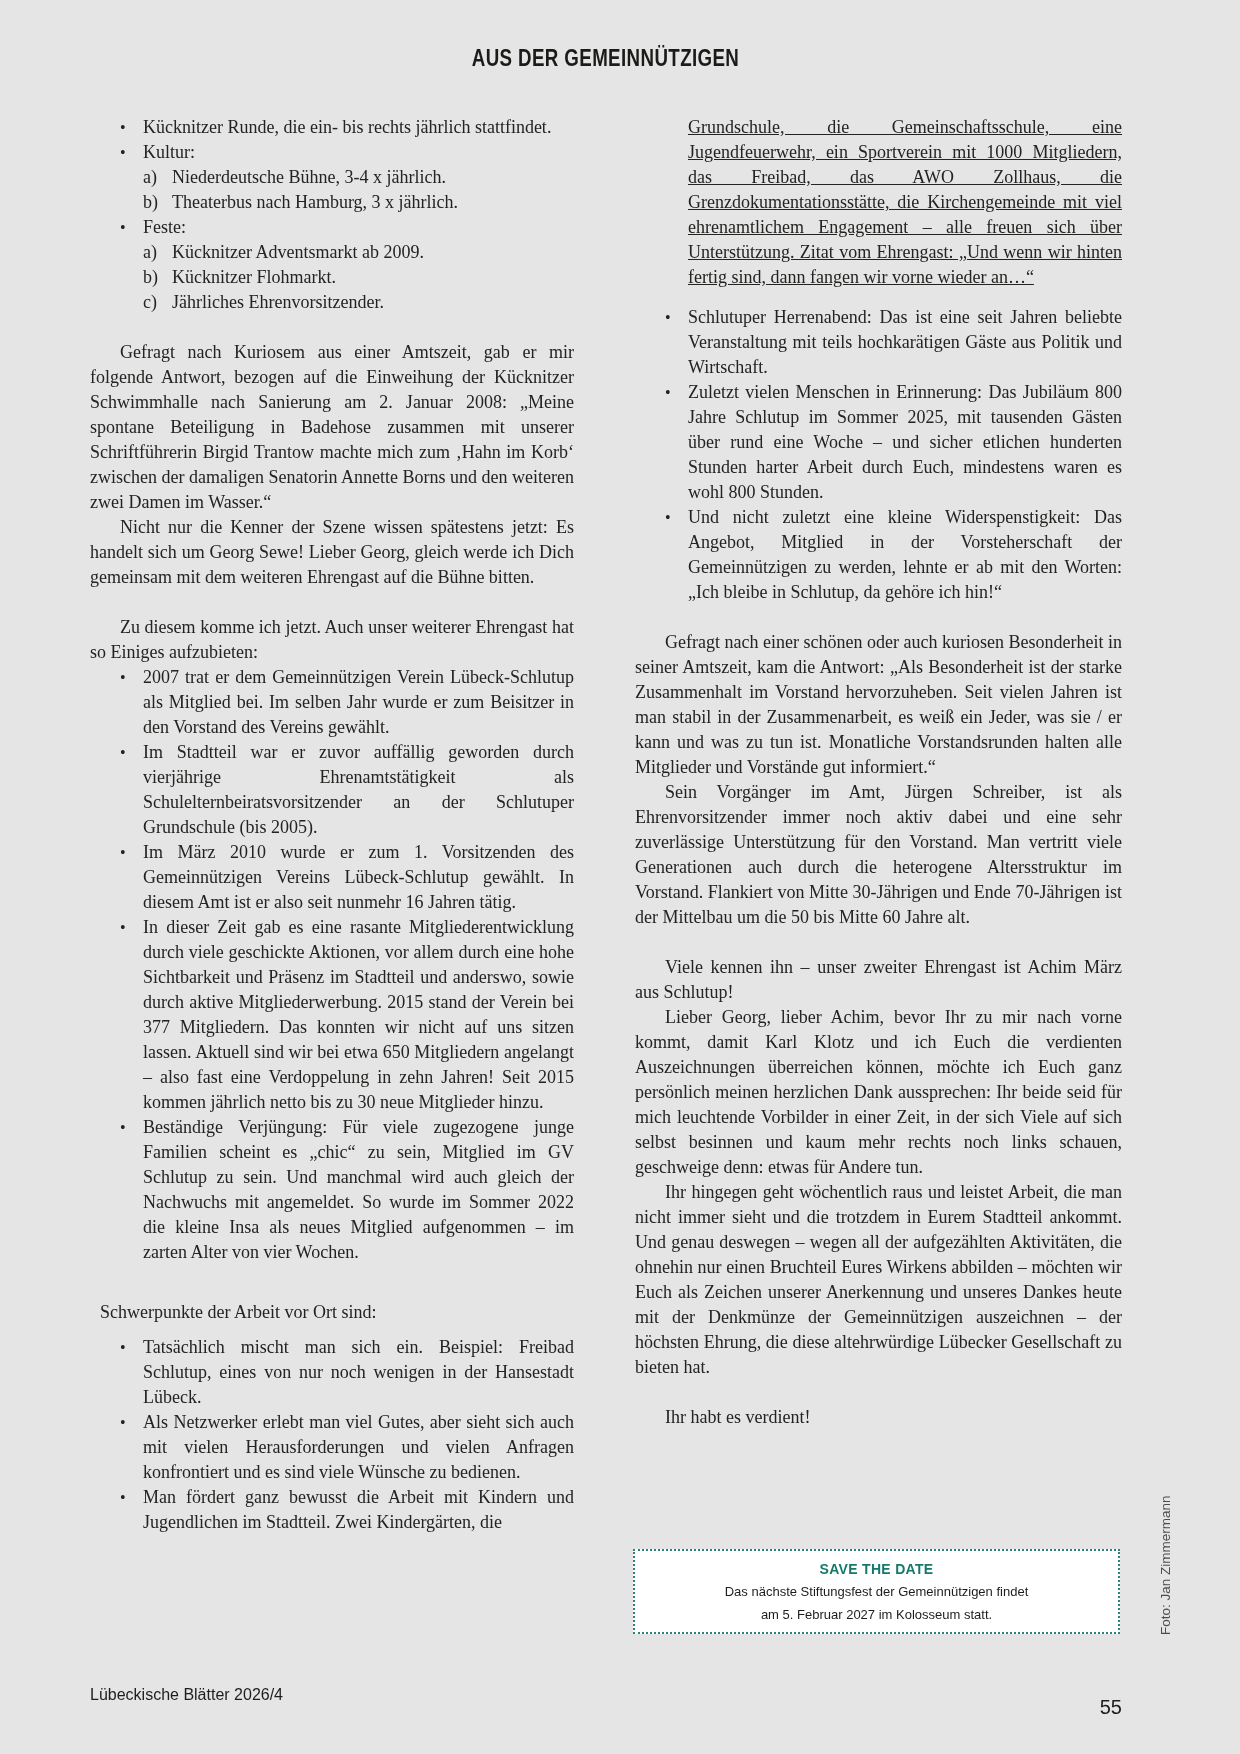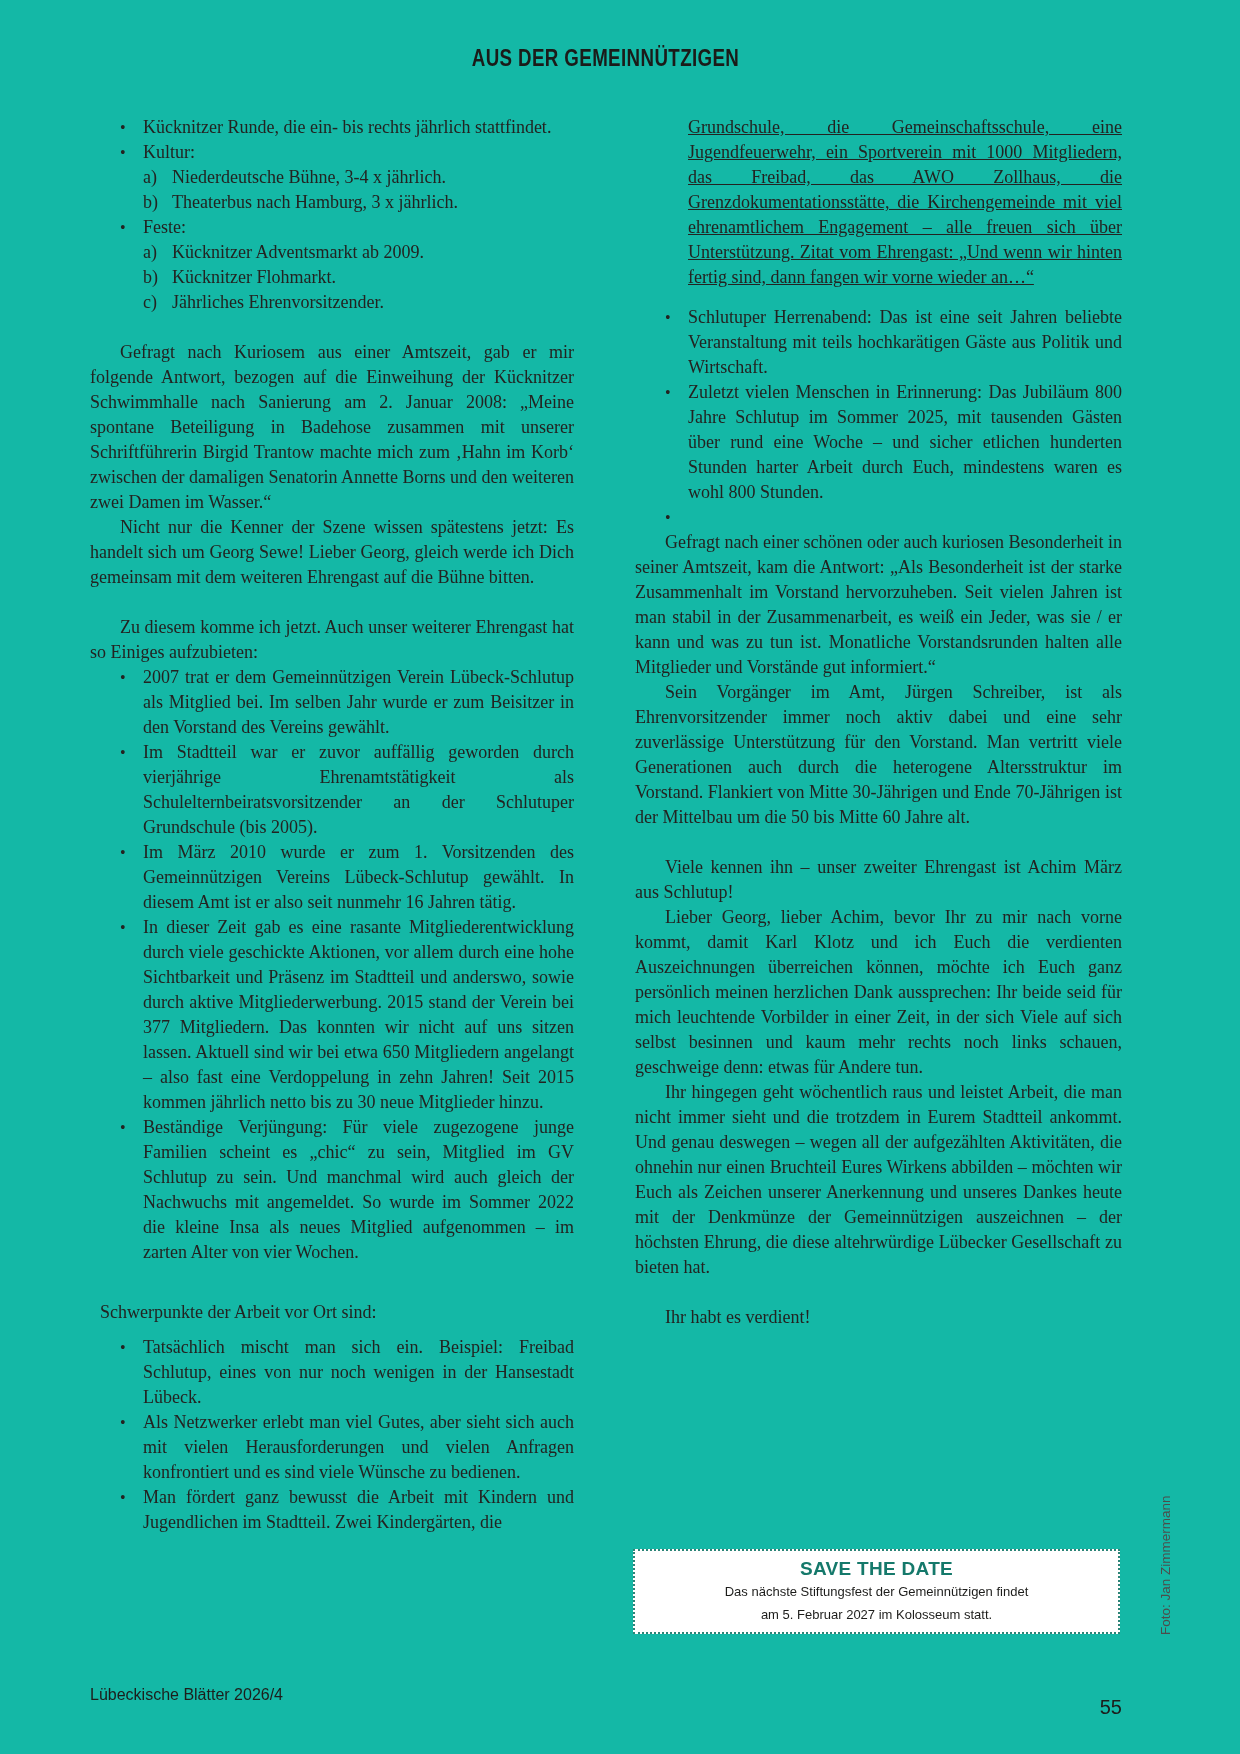--- a/index.html
+++ b/index.html
@@ -1,19 +1,19 @@
 <!DOCTYPE html>
 <html lang="de"><head>
 <meta charset="utf-8">
 <style>
   html,body{margin:0;padding:0;}
   .page{
     position:relative;
     width:1240px;height:1754px;
-    background:#14b8a6;
+    background:#e5e5e5;
     overflow:hidden;
     font-family:"Liberation Serif","DejaVu Serif",serif;
     color:#232321;
   }
   .header{
     position:absolute;left:90px;top:44px;width:1032px;
     text-align:center;
   }
   .header-inner{
     display:inline-block;
@@ -44,21 +44,21 @@
   .std-box{
     position:absolute;left:633px;top:1549px;width:487px;height:85px;
     box-sizing:border-box;
     background:#ffffff;
     border:2px dotted #2c8477;
     text-align:center;
     font-family:"Liberation Sans","DejaVu Sans",sans-serif;
     padding-top:7px;
   }
   .std-title{
-    color:#15796b;font-weight:700;font-size:19px;line-height:22px;
+    color:#15796b;font-weight:700;font-size:14px;line-height:22px;
     letter-spacing:0.3px;
   }
   .std-line{color:#1d1d1b;font-size:13px;line-height:23px;}
   .footer-journal{
     position:absolute;left:90px;top:1686px;
     font-family:"Liberation Sans","DejaVu Sans",sans-serif;
     font-size:16px;color:#1d1d1b;
   }
   .footer-page{
     position:absolute;left:1022px;top:1680px;width:100px;
@@ -107,21 +107,21 @@
     <p class="plainline">Schwerpunkte der Arbeit vor Ort sind:</p>
     <div class="bullet-item"><span class="marker">•</span><span>Tatsächlich mischt man sich ein. Beispiel: Freibad Schlutup, eines von nur noch wenigen in der Hansestadt Lübeck.</span></div>
     <div class="bullet-item"><span class="marker">•</span><span>Als Netzwerker erlebt man viel Gutes, aber sieht sich auch mit vielen Herausforderungen und vielen Anfragen konfrontiert und es sind viele Wünsche zu bedienen.</span></div>
     <div class="bullet-item"><span class="marker">•</span><span>Man fördert ganz bewusst die Arbeit mit Kindern und Jugendlichen im Stadtteil. Zwei Kindergärten, die</span></div>
   </div>
 
   <div class="col col-right">
     <p class="cont-block">Grundschule, die Gemeinschaftsschule, eine Jugendfeuerwehr, ein Sportverein mit 1000 Mitgliedern, das Freibad, das AWO Zollhaus, die Grenzdokumentationsstätte, die Kirchengemeinde mit viel ehrenamtlichem Engagement – alle freuen sich über Unterstützung. Zitat vom Ehrengast: „Und wenn wir hinten fertig sind, dann fangen wir vorne wieder an…“</p>
     <div class="bullet-item"><span class="marker">•</span><span>Schlutuper Herrenabend: Das ist eine seit Jahren beliebte Veranstaltung mit teils hochkarätigen Gäste aus Politik und Wirtschaft.</span></div>
     <div class="bullet-item"><span class="marker">•</span><span>Zuletzt vielen Menschen in Erinnerung: Das Jubiläum 800 Jahre Schlutup im Sommer 2025, mit tausenden Gästen über rund eine Woche – und sicher etlichen hunderten Stunden harter Arbeit durch Euch, mindestens waren es wohl 800 Stunden.</span></div>
-    <div class="bullet-item"><span class="marker">•</span></div>
+    <div class="bullet-item"><span class="marker">•</span><span>Und nicht zuletzt eine kleine Widerspenstigkeit: Das Angebot, Mitglied in der Vorsteherschaft der Gemeinnützigen zu werden, lehnte er ab mit den Worten: „Ich bleibe in Schlutup, da gehöre ich hin!“</span></div>
     <div class="spacer"></div>
     <p class="para">Gefragt nach einer schönen oder auch kuriosen Besonderheit in seiner Amtszeit, kam die Antwort: „Als Besonderheit ist der starke Zusammenhalt im Vorstand hervorzuheben. Seit vielen Jahren ist man stabil in der Zusammenarbeit, es weiß ein Jeder, was sie / er kann und was zu tun ist. Monatliche Vorstandsrunden halten alle Mitglieder und Vorstände gut informiert.“</p>
     <p class="para">Sein Vorgänger im Amt, Jürgen Schreiber, ist als Ehrenvorsitzender immer noch aktiv dabei und eine sehr zuverlässige Unterstützung für den Vorstand. Man vertritt viele Generationen auch durch die heterogene Altersstruktur im Vorstand. Flankiert von Mitte 30-Jährigen und Ende 70-Jährigen ist der Mittelbau um die 50 bis Mitte 60 Jahre alt.</p>
     <div class="spacer"></div>
     <p class="para">Viele kennen ihn – unser zweiter Ehrengast ist Achim März aus Schlutup!</p>
     <p class="para">Lieber Georg, lieber Achim, bevor Ihr zu mir nach vorne kommt, damit Karl Klotz und ich Euch die verdienten Auszeichnungen überreichen können, möchte ich Euch ganz persönlich meinen herzlichen Dank aussprechen: Ihr beide seid für mich leuchtende Vorbilder in einer Zeit, in der sich Viele auf sich selbst besinnen und kaum mehr rechts noch links schauen, geschweige denn: etwas für Andere tun.</p>
     <p class="para">Ihr hingegen geht wöchentlich raus und leistet Arbeit, die man nicht immer sieht und die trotzdem in Eurem Stadtteil ankommt. Und genau deswegen – wegen all der aufgezählten Aktivitäten, die ohnehin nur einen Bruchteil Eures Wirkens abbilden – möchten wir Euch als Zeichen unserer Anerkennung und unseres Dankes heute mit der Denkmünze der Gemeinnützigen auszeichnen – der höchsten Ehrung, die diese altehrwürdige Lübecker Gesellschaft zu bieten hat.</p>
     <div class="spacer"></div>
     <p class="para">Ihr habt es verdient!</p>
   </div>

